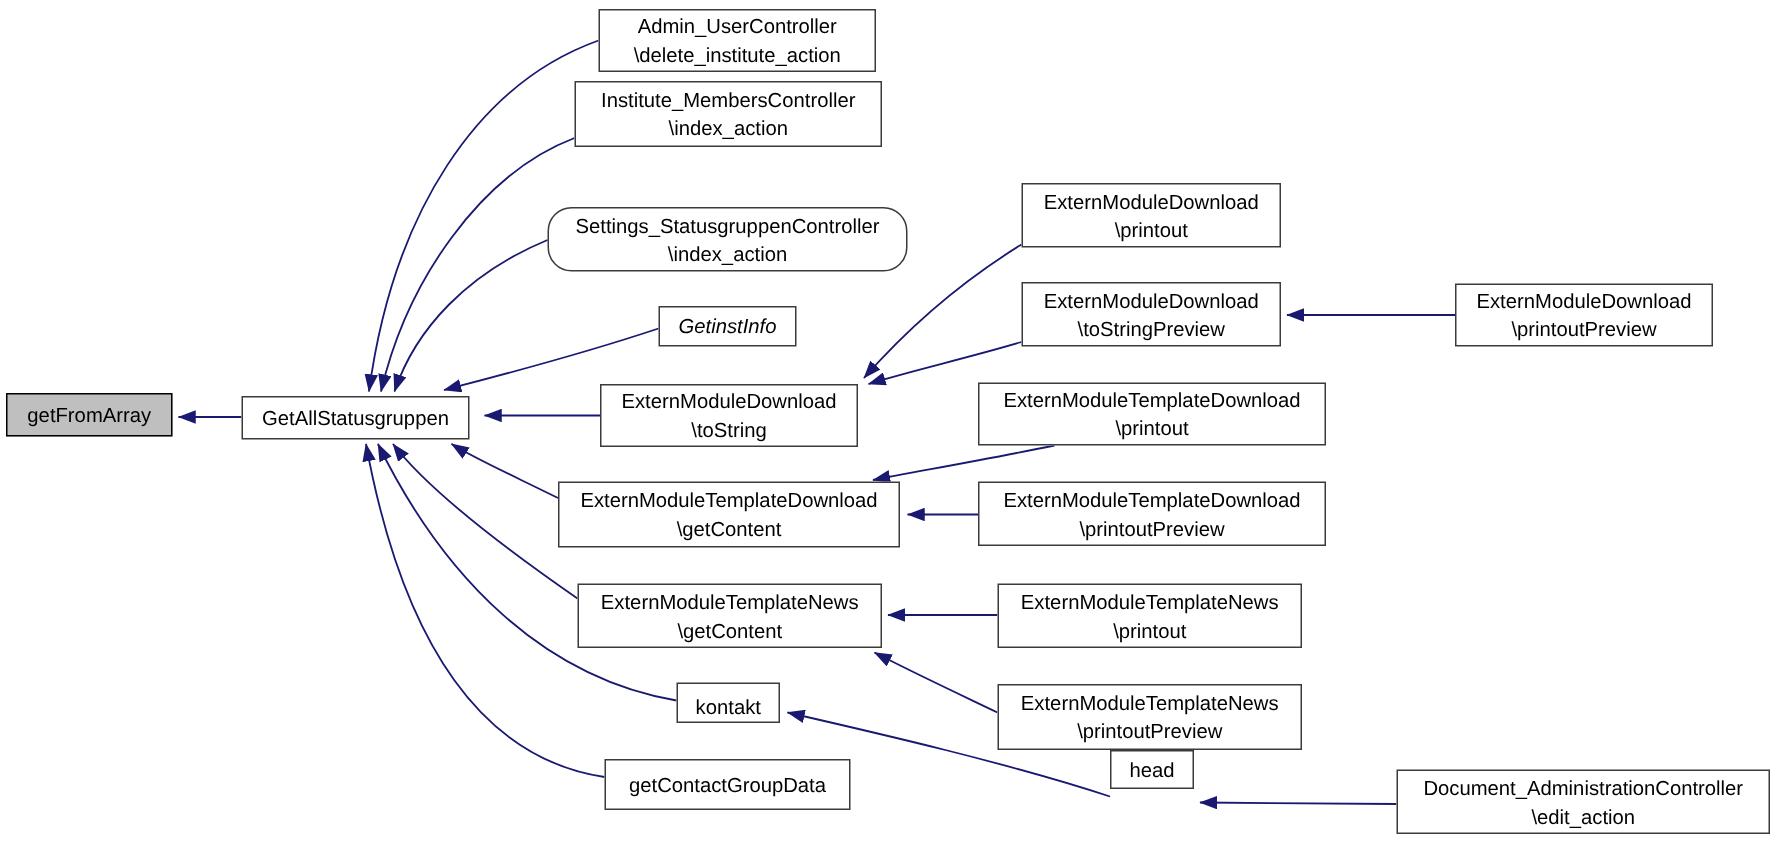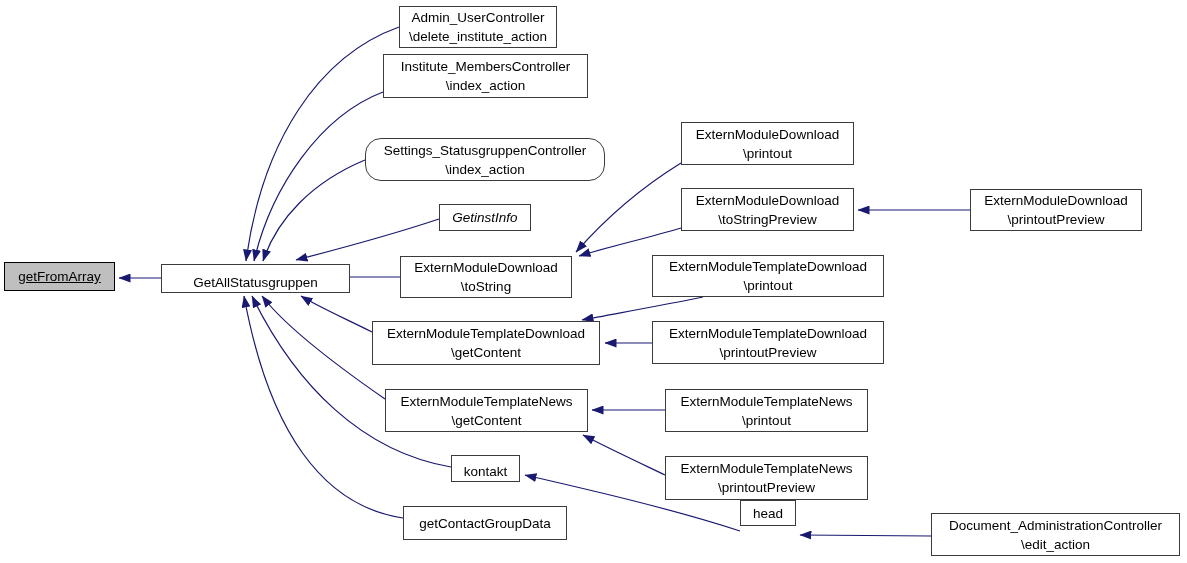--- a/index.html
+++ b/index.html
@@ -27,21 +27,20 @@
     align-items: center;
     justify-content: center;
     font-size: 13.5px;
     line-height: 19px;
     white-space: nowrap;
     cursor: pointer;
   }
   .node.focus {
     background: #bfbfbf;
     border-color: #000000;
-    text-decoration: underline;
   }
   .node .line {
     display: block;
     text-align: center;
   }
 </style>
 </head>
 <body>
 
 <div class="stage">
@@ -67,24 +66,24 @@
       <path d="M703,297 C659,306 613,314 582,320" fill="none" stroke="#191970" stroke-width="1.2" marker-end="url(#arrowhead)"></path>
       <path d="M652,343 L605,343" fill="none" stroke="#191970" stroke-width="1.2" marker-end="url(#arrowhead)"></path>
       <path d="M665,410 L592,410" fill="none" stroke="#191970" stroke-width="1.2" marker-end="url(#arrowhead)"></path>
       <path d="M665,475 C640,463 608,448 583,435" fill="none" stroke="#191970" stroke-width="1.2" marker-end="url(#arrowhead)"></path>
       <path d="M740,531 C673,509 586,489 525,475" fill="none" stroke="#191970" stroke-width="1.2" marker-end="url(#arrowhead)"></path>
       <path d="M931,536 L800,535" fill="none" stroke="#191970" stroke-width="1.2" marker-end="url(#arrowhead)"></path>
     </svg>
     <div class="node focus" style="left: 4px; top: 262px; width: 111px; height: 29px;">
       <div class="line">getFromArray</div>
     </div>
-    <div class="node" style="left: 161px; top: 264px; width: 189px; height: 29px; justify-content: flex-end;">
+    <div class="node" style="left: 161px; top: 264px; width: 152px; height: 29px;">
       <div class="line">GetAllStatusgruppen</div>
     </div>
-    <div class="node" style="left: 399px; top: 6px; width: 158px; height: 42px;">
+    <div class="node" style="left: 399px; top: 6px; width: 185px; height: 42px;">
       <div class="line">Admin_UserController</div>
       <div class="line">\delete_institute_action</div>
     </div>
     <div class="node" style="left: 383px; top: 54px; width: 205px; height: 44px;">
       <div class="line">Institute_MembersController</div>
       <div class="line">\index_action</div>
     </div>
     <div class="node" style="left: 365px; top: 138px; width: 240px; height: 43px; border-radius: 16px;">
       <div class="line">Settings_StatusgruppenController</div>
       <div class="line">\index_action</div>

